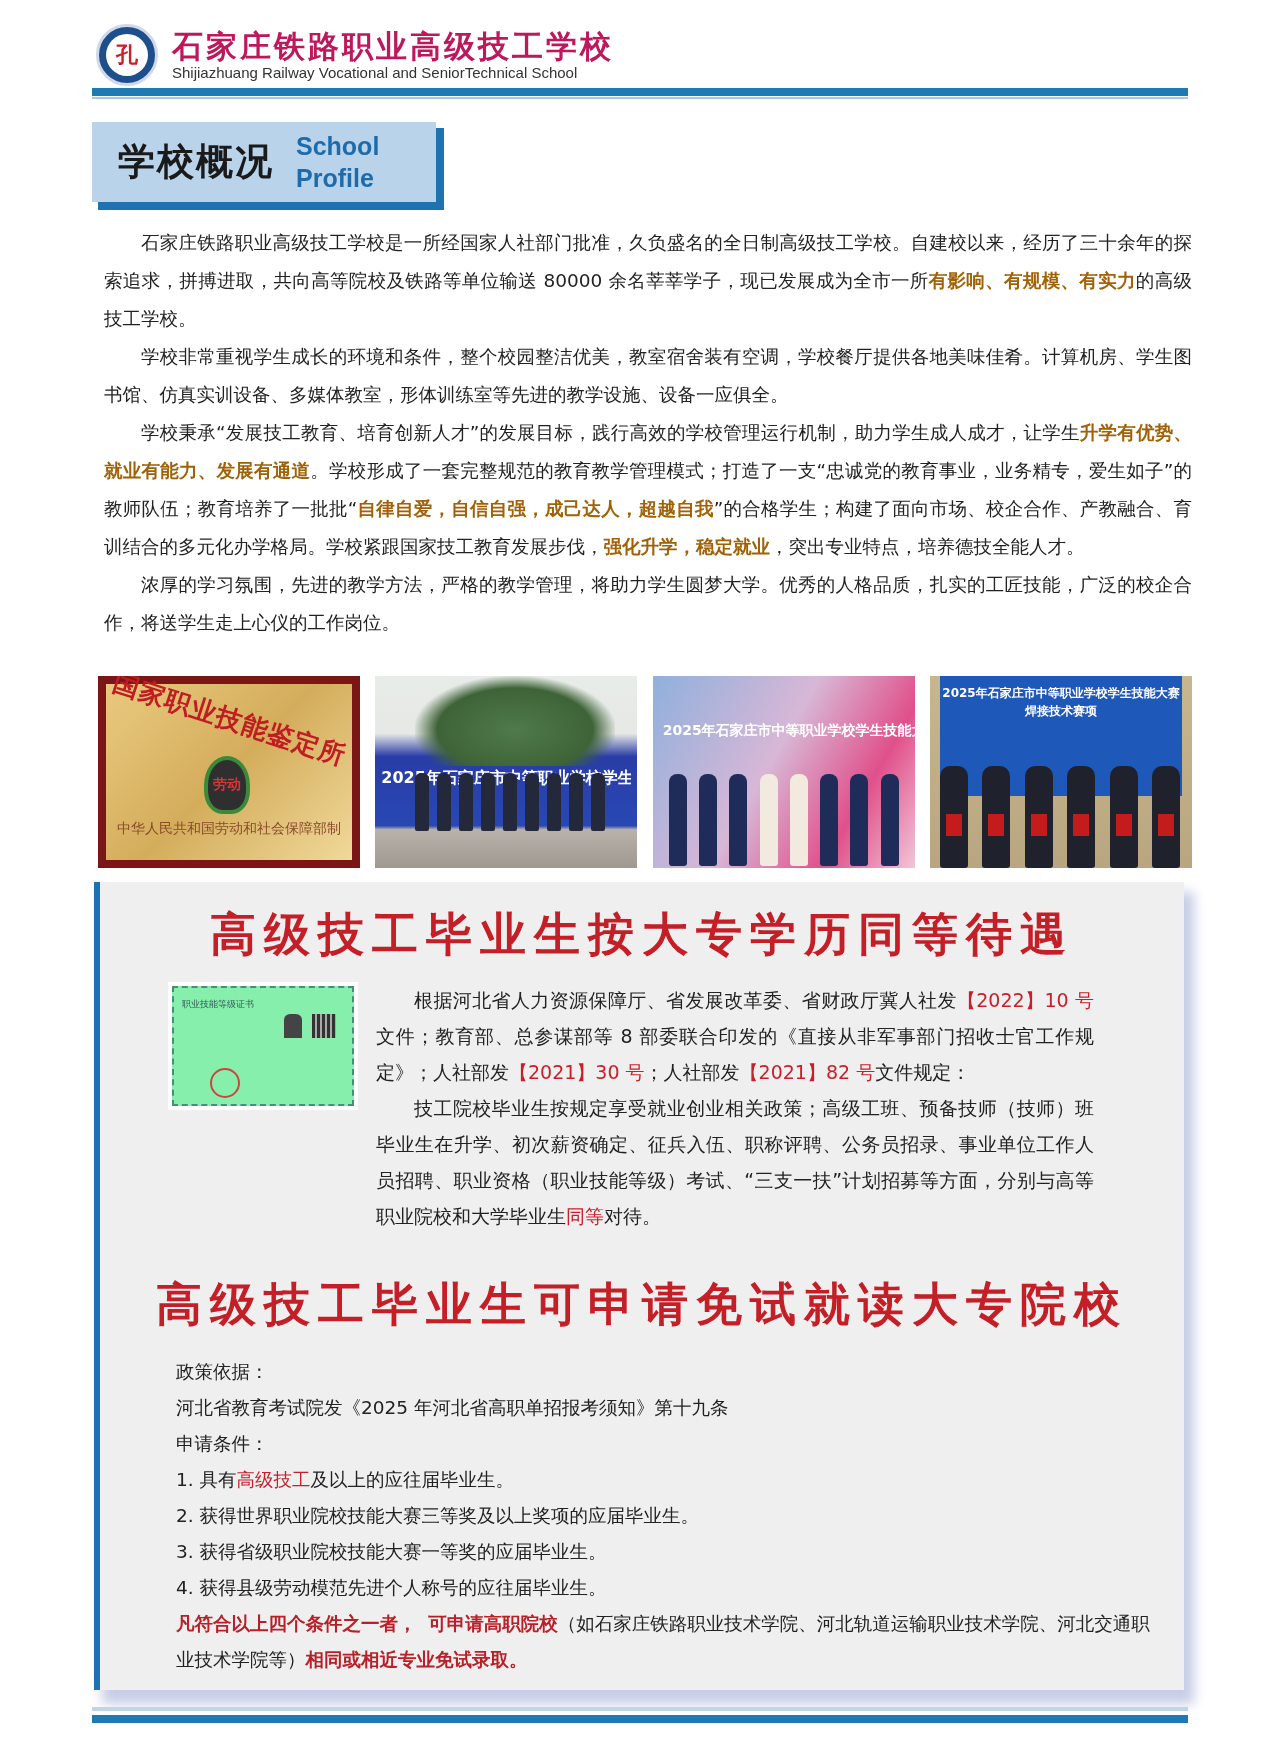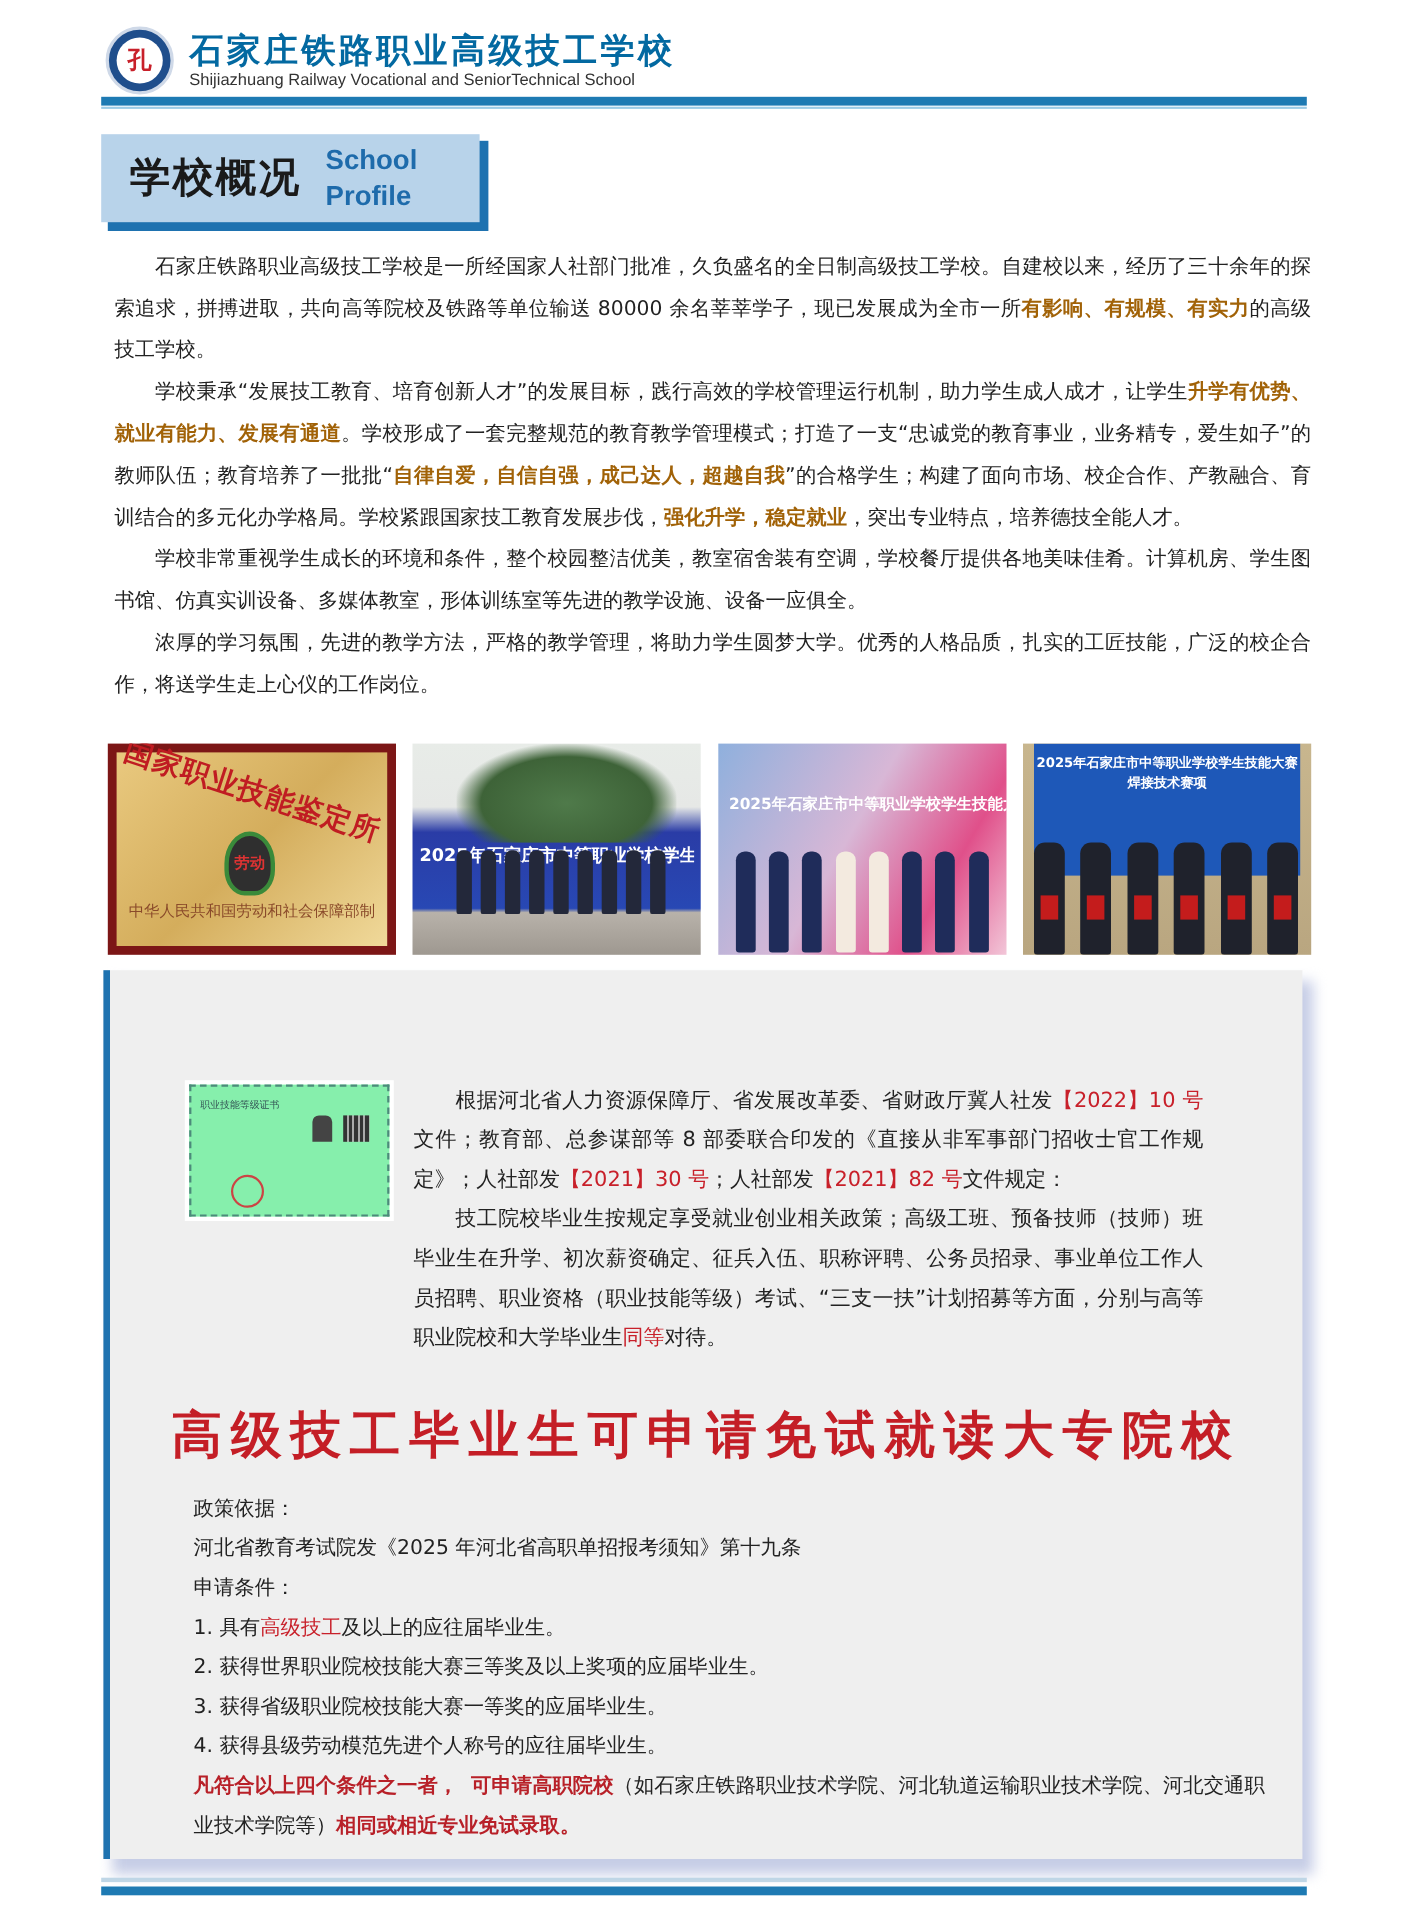--- a/index.html
+++ b/index.html
@@ -4,21 +4,21 @@
 <style>
   * { box-sizing: border-box; margin: 0; padding: 0; }
   html, body { width: 1280px; height: 1748px; background: #ffffff; overflow: hidden; }
   body { position: relative; font-family: "DejaVu Sans", "Liberation Sans", sans-serif; color: #1e1e1e; }
 
   
   .header { position: absolute; left: 96px; top: 20px; height: 70px; display: flex; align-items: center; }
   .logo { width: 62px; height: 62px; border-radius: 50%; background: #1f4e8c; border: 3px solid #cfd9e8; position: relative; display: flex; align-items: center; justify-content: center; }
   .logo-inner { width: 42px; height: 42px; border-radius: 50%; background: #ffffff; display: flex; align-items: center; justify-content: center; color: #c8202a; font-family: "DejaVu Serif", serif; font-weight: bold; font-size: 22px; }
   .header-text { margin-left: 14px; }
-  .header-cn { font-family: "DejaVu Serif", serif; font-weight: bold; font-size: 31px; color: #0369a1; letter-spacing: 3px; line-height: 36px; }
+  .header-cn { font-family: "DejaVu Serif", serif; font-weight: bold; font-size: 31px; color: #be185d; letter-spacing: 3px; line-height: 36px; }
   .header-en { font-family: "Liberation Sans", sans-serif; font-size: 15px; color: #333; line-height: 18px; }
   .header-bar { position: absolute; left: 92px; top: 88px; width: 1096px; height: 8px; background: #1e7ab3; }
   .header-bar-thin { position: absolute; left: 92px; top: 97px; width: 1096px; height: 2px; background: #9ccbe6; }
 
   
   .section-title-shadow { position: absolute; left: 98px; top: 128px; width: 346px; height: 82px; background: #1e72b0; }
   .section-title { position: absolute; left: 92px; top: 122px; width: 344px; height: 80px; background: #b8d3ea; display: flex; align-items: center; padding-left: 26px; }
   .section-title-cn { font-family: "DejaVu Sans", sans-serif; font-weight: bold; font-size: 37px; color: #1a1a1a; letter-spacing: 2px; }
   .section-title-en { margin-left: 22px; font-family: "Liberation Sans", sans-serif; font-weight: bold; font-size: 25px; color: #1e6bab; line-height: 32px; text-align: left; }
 
@@ -98,22 +98,22 @@
 <div class="section-title">
   <span class="section-title-cn">学校概况</span>
   <div class="section-title-en">
     <div>School</div>
     <div>Profile</div>
   </div>
 </div>
 
 <div class="intro">
   <p><span>石家庄铁路职业高级技工学校是一所经国家人社部门批准，久负盛名的全日制高级技工学校。自建校以来，经历了三十余年的探索追求，拼搏进取，共向高等院校及铁路等单位输送 80000 余名莘莘学子，现已发展成为全市一所</span><span class="hl-blue">有影响、有规模、有实力</span><span>的高级技工学校。</span></p>
+  <p>学校非常重视学生成长的环境和条件，整个校园整洁优美，教室宿舍装有空调，学校餐厅提供各地美味佳肴。计算机房、学生图书馆、仿真实训设备、多媒体教室，形体训练室等先进的教学设施、设备一应俱全。</p>
   <p><span>学校秉承“发展技工教育、培育创新人才”的发展目标，践行高效的学校管理运行机制，助力学生成人成才，让学生</span><span class="hl-blue">升学有优势、就业有能力、发展有通道</span><span>。学校形成了一套完整规范的教育教学管理模式；打造了一支“忠诚党的教育事业，业务精专，爱生如子”的教师队伍；教育培养了一批批“</span><span class="hl-blue">自律自爱，自信自强，成己达人，超越自我</span><span>”的合格学生；构建了面向市场、校企合作、产教融合、育训结合的多元化办学格局。学校紧跟国家技工教育发展步伐，</span><span class="hl-blue">强化升学，稳定就业</span><span>，突出专业特点，培养德技全能人才。</span></p>
-  <p>学校非常重视学生成长的环境和条件，整个校园整洁优美，教室宿舍装有空调，学校餐厅提供各地美味佳肴。计算机房、学生图书馆、仿真实训设备、多媒体教室，形体训练室等先进的教学设施、设备一应俱全。</p>
   <p>浓厚的学习氛围，先进的教学方法，严格的教学管理，将助力学生圆梦大学。优秀的人格品质，扎实的工匠技能，广泛的校企合作，将送学生走上心仪的工作岗位。</p>
 </div>
 
 <div class="photos">
   <div class="photo photo-plaque">
     <div class="plaque-inner">
       <div class="plaque-title">国家职业技能鉴定所</div>
       <div class="plaque-emblem">劳动</div>
       <div class="plaque-foot">中华人民共和国劳动和社会保障部制</div>
     </div>
@@ -157,20 +157,21 @@
         <div class="person3"></div>
         <div class="person3"></div>
         <div class="person3"></div>
         <div class="person3"></div>
     </div>
   </div>
 </div>
 
 <div class="panel-shadow"></div>
 <div class="panel">
+  <div class="panel-heading ph1">高级技工毕业生按大专学历同等待遇</div>
 
   <div class="cert1">
     <div class="cert1-inner">
       <div class="cert1-title">职业技能等级证书</div>
       <div class="cert1-photo"></div>
       <div class="cert1-qr"></div>
       <div class="cert1-seal"></div>
     </div>
   </div>
 

